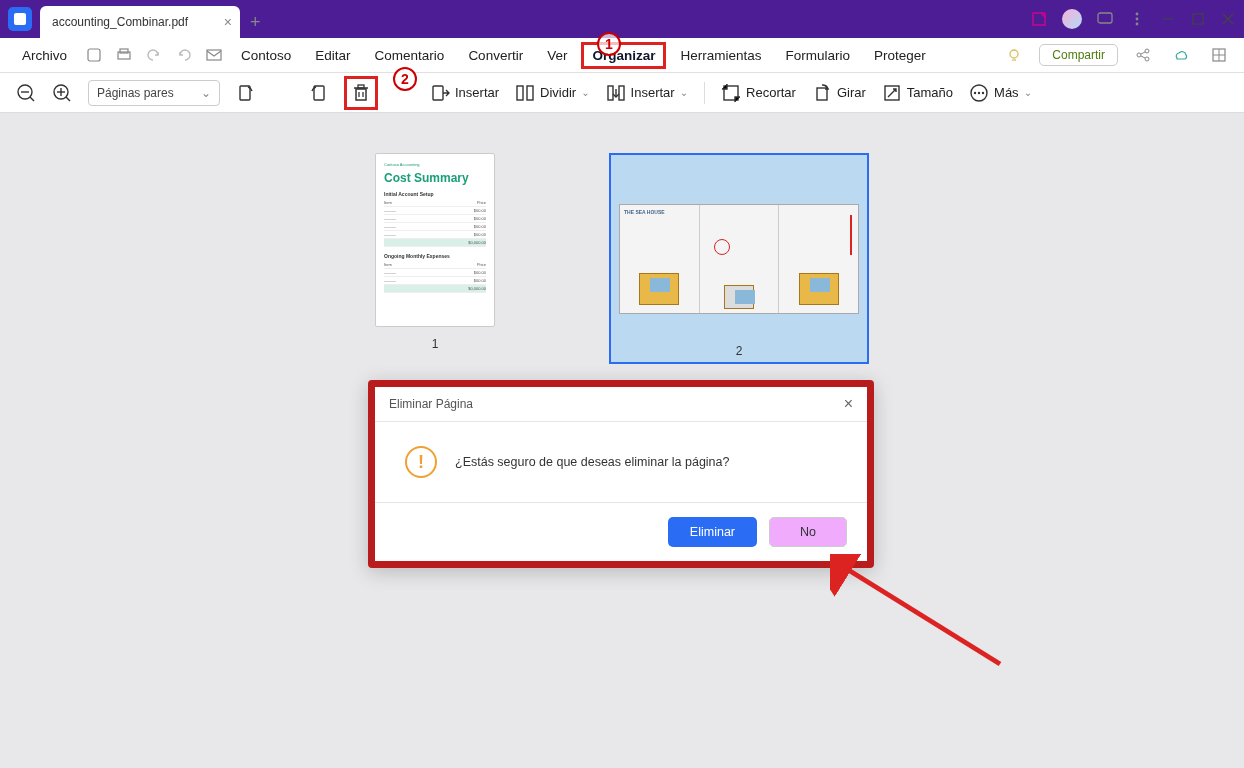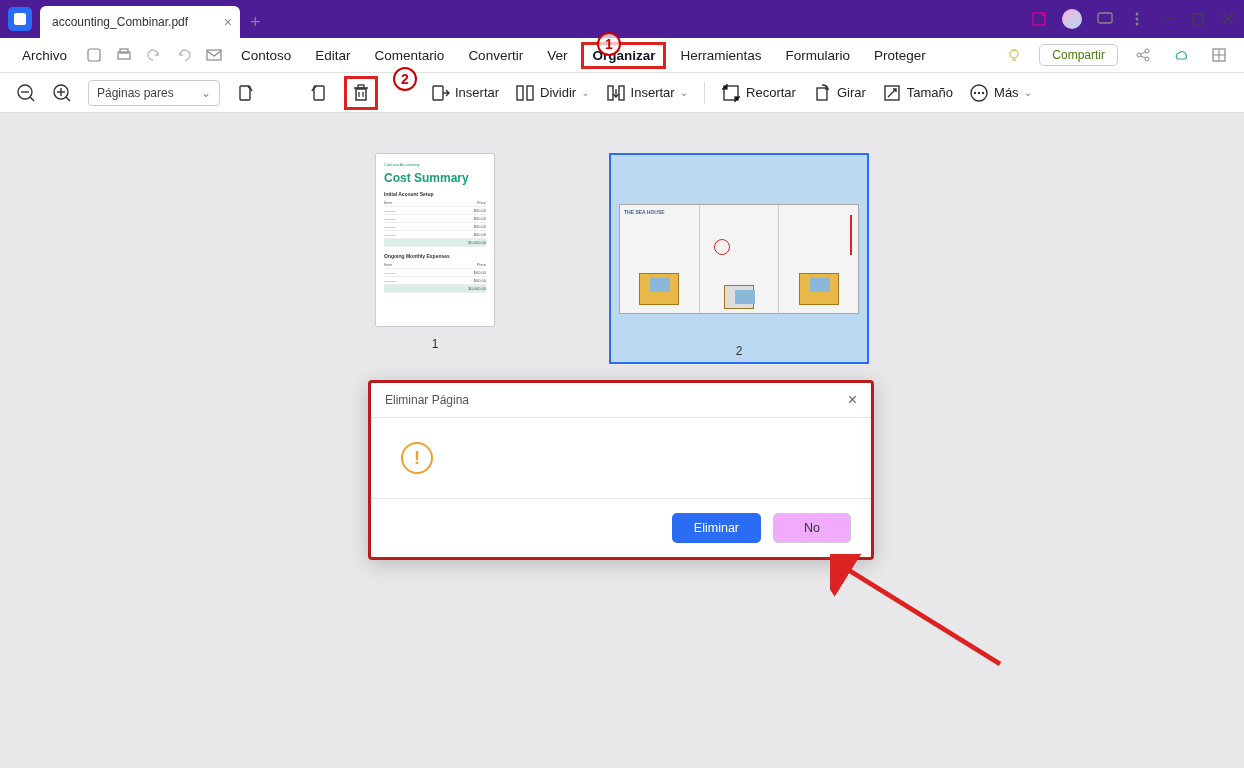--- a/index.html
+++ b/index.html
@@ -30,21 +30,21 @@
 .thumb-wrap{display:flex;flex-direction:column;align-items:center;gap:6px}
 .thumb{width:120px;height:174px;background:#fff;border:1px solid #ccc;border-radius:2px;padding:8px;font-size:5px;color:#222;overflow:hidden}
 .thumb-title{color:#1aa078;font-weight:700;font-size:12px;margin:4px 0}
 .thumb-row{display:flex;justify-content:space-between;border-bottom:1px solid #eee;padding:1px 0;font-size:4px;color:#555}
 .thumb2{width:260px;height:211px;background:#bcd9f2;border:2px solid #2a6df4;position:relative;display:flex;align-items:center;justify-content:center}
 .thumb2-inner{width:240px;height:110px;background:#f4f4f4;border:1px solid #aaa;display:flex}
 .panel{flex:1;border-right:1px solid #ccc;position:relative;padding:4px}
 .box3d{width:40px;height:32px;background:#e8b848;position:absolute;bottom:8px;left:50%;transform:translateX(-50%);border:1px solid #a87818}
 .box3d::before{content:'';position:absolute;width:20px;height:14px;background:#8ab8d8;top:4px;left:10px}
 .pagenum{font-size:12px;color:#333;margin-top:4px}
-.dialog-overlay{position:absolute;left:368px;top:380px;width:506px;border:3px solid #b91c1c;background:#fff;border-radius:4px;box-shadow:0 4px 20px rgba(0,0,0,0.2)}
+.dialog-overlay{position:absolute;left:368px;top:380px;width:506px;border:7px solid #b91c1c;background:#fff;border-radius:4px;box-shadow:0 4px 20px rgba(0,0,0,0.2)}
 .dlg-header{display:flex;align-items:center;padding:8px 14px;border-bottom:1px solid #e4e4e4;font-size:12px;color:#555}
 .dlg-close{margin-left:auto;font-size:16px;color:#666}
 .dlg-body{display:flex;align-items:center;padding:24px 30px;gap:18px}
 .dlg-icon{width:32px;height:32px;border:2px solid #f0a030;border-radius:50%;display:flex;align-items:center;justify-content:center;color:#f0a030;font-size:18px;font-weight:700}
 .dlg-text{font-size:12.5px;color:#333}
 .dlg-footer{display:flex;justify-content:flex-end;gap:12px;padding:14px 20px;border-top:1px solid #e4e4e4}
 .btn-primary{background:#2a6df4;color:#fff;border:none;border-radius:5px;padding:7px 22px;font-size:12.5px}
 .btn-secondary{background:#f0abfc;color:#333;border:1px solid #ccc;border-radius:5px;padding:7px 30px;font-size:12.5px}
 .arrow{position:absolute;left:830px;top:554px;width:180px;height:120px}
 .callout{position:absolute;width:24px;height:24px;border:2px solid #c00;border-radius:50%;color:#c00;font-size:14px;font-weight:700;display:flex;align-items:center;justify-content:center;background:rgba(255,255,255,0.7)}
@@ -351,20 +351,21 @@
   </div>
 </div>
 
 <div class="dialog-overlay">
   <div class="dlg-header">
     <span>Eliminar Página</span>
     <span class="dlg-close">×</span>
   </div>
   <div class="dlg-body">
     <div class="dlg-icon">!</div>
+    <div class="dlg-text">¿Estás seguro de que deseas eliminar la página?</div>
   </div>
   <div class="dlg-footer">
     <button class="btn-primary">Eliminar</button>
     <button class="btn-secondary">No</button>
   </div>
 </div>
 
 <svg class="arrow" viewBox="0 0 180 120">
   <defs>
       <marker id="ah" markerWidth="12" markerHeight="12" refX="2" refY="6" orient="auto">

